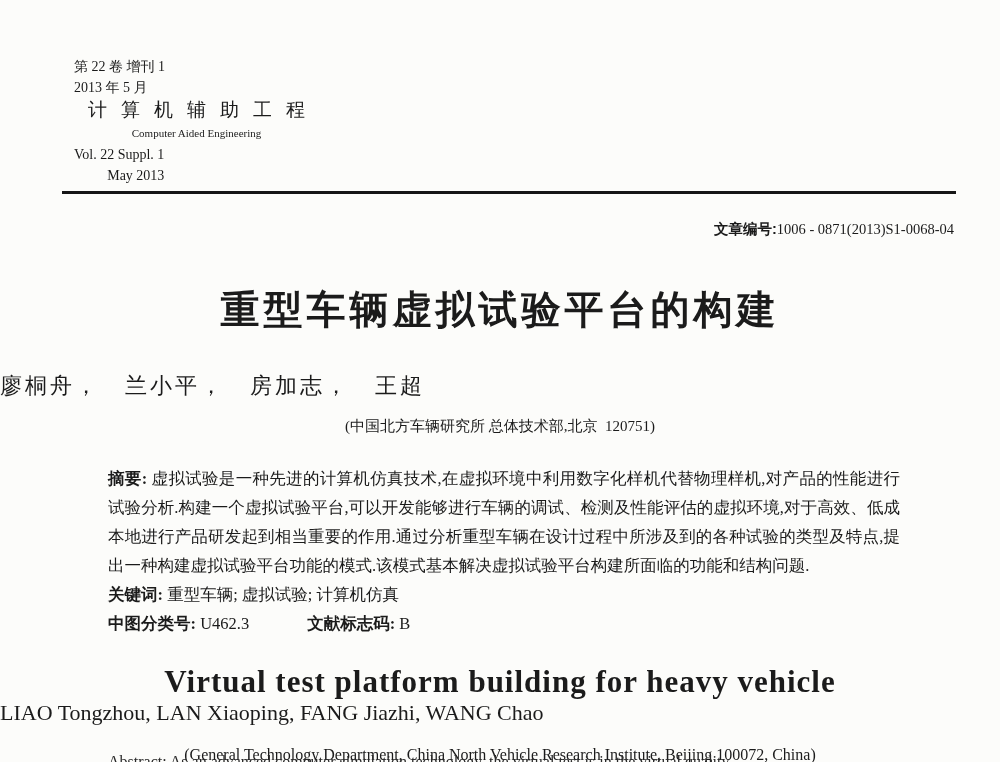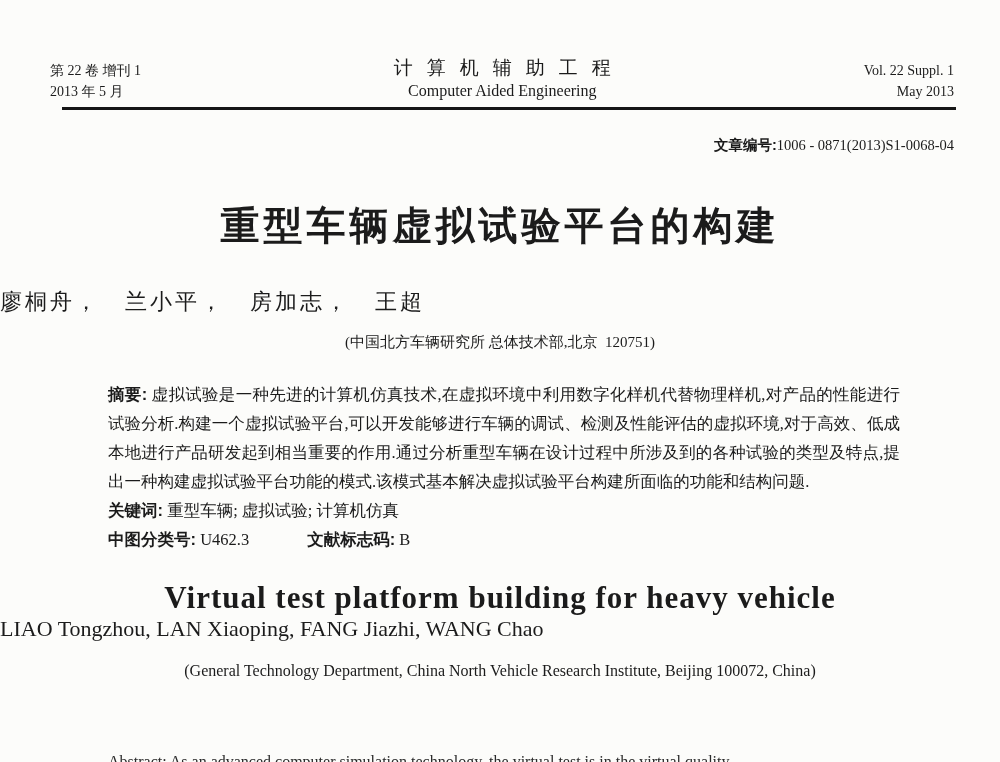--- a/index.html
+++ b/index.html
@@ -6,45 +6,45 @@
   body {
     width: 1000px; height: 762px;
     background: #fcfcfa;
     color: #1b1b1b;
     font-family: "Liberation Serif", "DejaVu Serif", serif;
     overflow: hidden; position: relative;
   }
   .page { width: 1000px; height: 762px; position: relative; padding-top: 56px; box-sizing: border-box; }
 
   
-  .hdr { display: flex; justify-content: space-between; align-items: flex-end;
-         margin: 0 46px 0 50px; }
+  .hdr { display: flex; justify-content: space-between; align-items: flex-start;
+         margin: 0 46px 0 74px; flex-direction: column; }
   .hdr-left, .hdr-right { font-size: 14px; line-height: 21px; }
   .hdr-left { text-align: left; }
   .hdr-right { text-align: right; }
   .hdr-center { text-align: center; }
   .hdr-center .zh { font-size: 19px; letter-spacing: 14px; margin-left: 14px; line-height: 24px; }
-  .hdr-center .en { font-size: 16px; line-height: 22px; }
+  .hdr-center .en { font-size: 11px; line-height: 22px; }
   .rule { height: 3px; background: #161616; margin: 5px 44px 0 62px; }
 
   
   .article-no { text-align: right; margin: 26px 46px 0 0; font-size: 14.5px; }
   .article-no .lab { font-family: "Liberation Sans", "DejaVu Sans", sans-serif; font-weight: bold; }
 
   
   .title-zh { margin: 44px 0 0 0; text-align: center; font-weight: bold;
               font-family: "Liberation Sans", "DejaVu Sans", sans-serif;
               font-size: 39px; letter-spacing: 4px; }
   .authors-zh { margin-top: 34px; font-size: 22px; letter-spacing: 3px; }
   .affil-zh { margin-top: 16px; text-align: center; font-size: 15px; }
 
   
   .block { margin: 28px 100px 0 108px; font-size: 16.5px; line-height: 29px; }
   .block p { margin: 0; text-align: justify; }
-  .lab { font-family: Liberation Sans, sans-serif; font-weight: bold; }
+  .lab { font-family: Liberation Serif, serif; font-weight: bold; }
   .clc-gap { margin-left: 58px; }
 
   
   .title-en { margin: 26px 0 0 0; text-align: center; font-weight: bold;
               font-family: "Liberation Serif", "DejaVu Serif", serif;
               font-size: 31px; letter-spacing: 1px; }
   .authors-en { text-align: left; font-size: 22px; }
   .affil-en { margin-top: 20px; text-align: center; font-size: 16px; }
 
   

